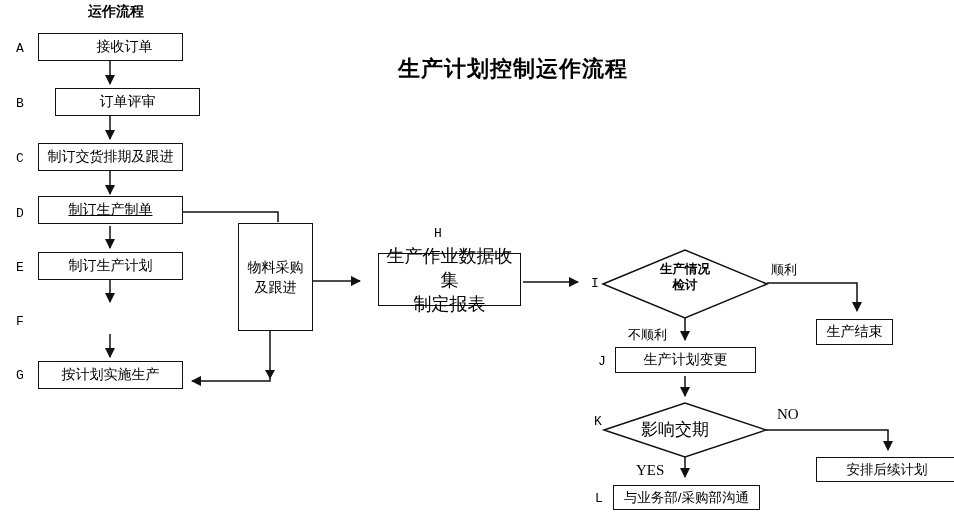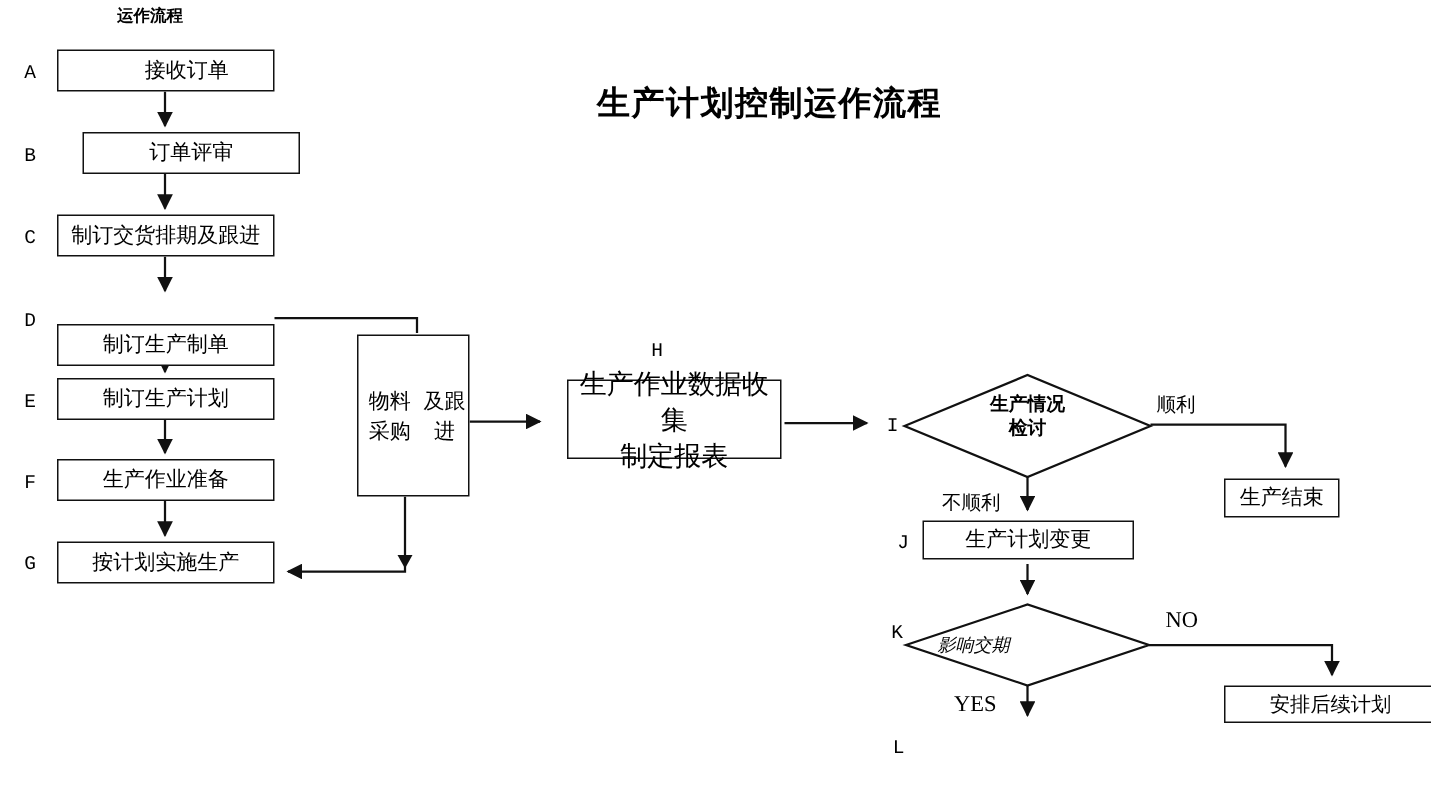--- a/index.html
+++ b/index.html
@@ -1,42 +1,42 @@
 <!DOCTYPE html>
 <html><head>
 <meta charset="utf-8">
 <style>
   * { margin:0; padding:0; box-sizing:border-box; }
   html,body { background:#fff; }
   body { font-family:"Liberation Sans", sans-serif; color:#000; }
   .canvas { position:relative; width:954px; height:524px; background:#fff; overflow:hidden; }
   .overlay { position:absolute; left:0; top:0; width:954px; height:524px; }
-  .col-header { position:absolute; left:50px; top:3px; width:100px; text-align:center;
-                font-size:11px; font-weight:bold; }
+  .col-header { position:absolute; left:66px; top:3px; width:100px; text-align:center;
+                font-size:14px; font-weight:bold; }
   .title { position:absolute; left:378px; top:54px; width:270px; text-align:center;
            font-size:22px; font-weight:bold; letter-spacing:1px; }
   .letter { position:absolute; width:20px; text-align:center; font-size:13px;
             font-family:"Liberation Mono", monospace; }
   .box { position:absolute; background:#fff; border:1px solid #111;
          display:flex; align-items:center; justify-content:center;
          font-size:14px; text-align:center; }
   .step-box { left:38px; width:145px; height:28px; }
   .material-box { left:238px; top:223px; width:75px; height:108px;
-                  flex-direction:row; line-height:20px; }
+                  flex-direction:column; line-height:20px; }
   .h-box { left:378px; top:253px; width:143px; height:53px;
            flex-direction:column; justify-content:center; font-size:18px; }
   .end-box { left:816px; top:319px; width:77px; height:26px; }
   .j-box { left:615px; top:347px; width:141px; height:26px; }
   .followup-box { left:816px; top:457px; width:142px; height:25px; font-size:13.5px; }
   .l-box { left:613px; top:485px; width:147px; height:25px; font-size:13.5px; }
   .lbl { position:absolute; font-size:13px; }
   .latin { font-family:Liberation Serif, serif; font-size:15px; }
   .diamond-text { position:absolute; text-align:center; line-height:16px; font-size:12.5px; }
   .dt-i { left:630px; top:261px; width:110px;font-weight:bold; }
-  .dt-k { left:594px; top:422px; width:110px; font-size:12px;font-style:italic; }
+  .dt-k { left:620px; top:422px; width:110px; font-size:17px; }
 </style>
 </head>
 <body>
 
 <div class="canvas">
 
   <svg class="overlay" width="954" height="524" viewBox="0 0 954 524" xmlns="http://www.w3.org/2000/svg">
     <defs>
       <marker id="arr" viewBox="0 0 10 10" refX="9" refY="5" markerWidth="7" markerHeight="7" orient="auto">
         <path d="M0,0 L10,5 L0,10 z" fill="#111"></path>
@@ -67,25 +67,24 @@
   <div class="col-header">运作流程</div>
   <div class="title">生产计划控制运作流程</div>
 
   <div class="letter" style="left:10px; top:41px;">A</div>
   <div class="box step-box" style="top:33px;padding-left:28px;">接收订单</div>
   <div class="letter" style="left:10px; top:96px;">B</div>
   <div class="box step-box" style="top:88px;margin-left:17px;">订单评审</div>
   <div class="letter" style="left:10px; top:151px;">C</div>
   <div class="box step-box" style="top:143px;">制订交货排期及跟进</div>
   <div class="letter" style="left:10px; top:206px;">D</div>
-  <div class="box step-box" style="top:216px;">制订生产制单</div>
+  <div class="box step-box" style="top:196px;text-decoration:underline;">制订生产制单</div>
   <div class="letter" style="left:10px; top:260px;">E</div>
   <div class="box step-box" style="top:252px;">制订生产计划</div>
   <div class="letter" style="left:10px; top:314px;">F</div>
-  <div class="box step-box" style="top:306px;">生产作业准备</div>
   <div class="letter" style="left:10px; top:368px;">G</div>
   <div class="box step-box" style="top:361px;">按计划实施生产</div>
 
   <div class="box material-box">
     <span>物料采购</span>
     <span>及跟进</span>
   </div>
 
   <div class="letter" style="left:428px; top:226px;">H</div>
   <div class="box h-box">
@@ -105,14 +104,15 @@
   <div class="letter" style="left:592px; top:354px;">J</div>
   <div class="box j-box">生产计划变更</div>
 
   <div class="letter" style="left:588px; top:414px;">K</div>
   <div class="diamond-text dt-k">影响交期</div>
   <div class="lbl latin" style="left:777px; top:406px;">NO</div>
   <div class="lbl latin" style="left:636px; top:462px;text-align:right;">YES</div>
   <div class="box followup-box">安排后续计划</div>
 
   <div class="letter" style="left:589px; top:491px;">L</div>
+  <div class="box l-box">与业务部/采购部沟通</div>
 
 </div>
 
 </body></html>

